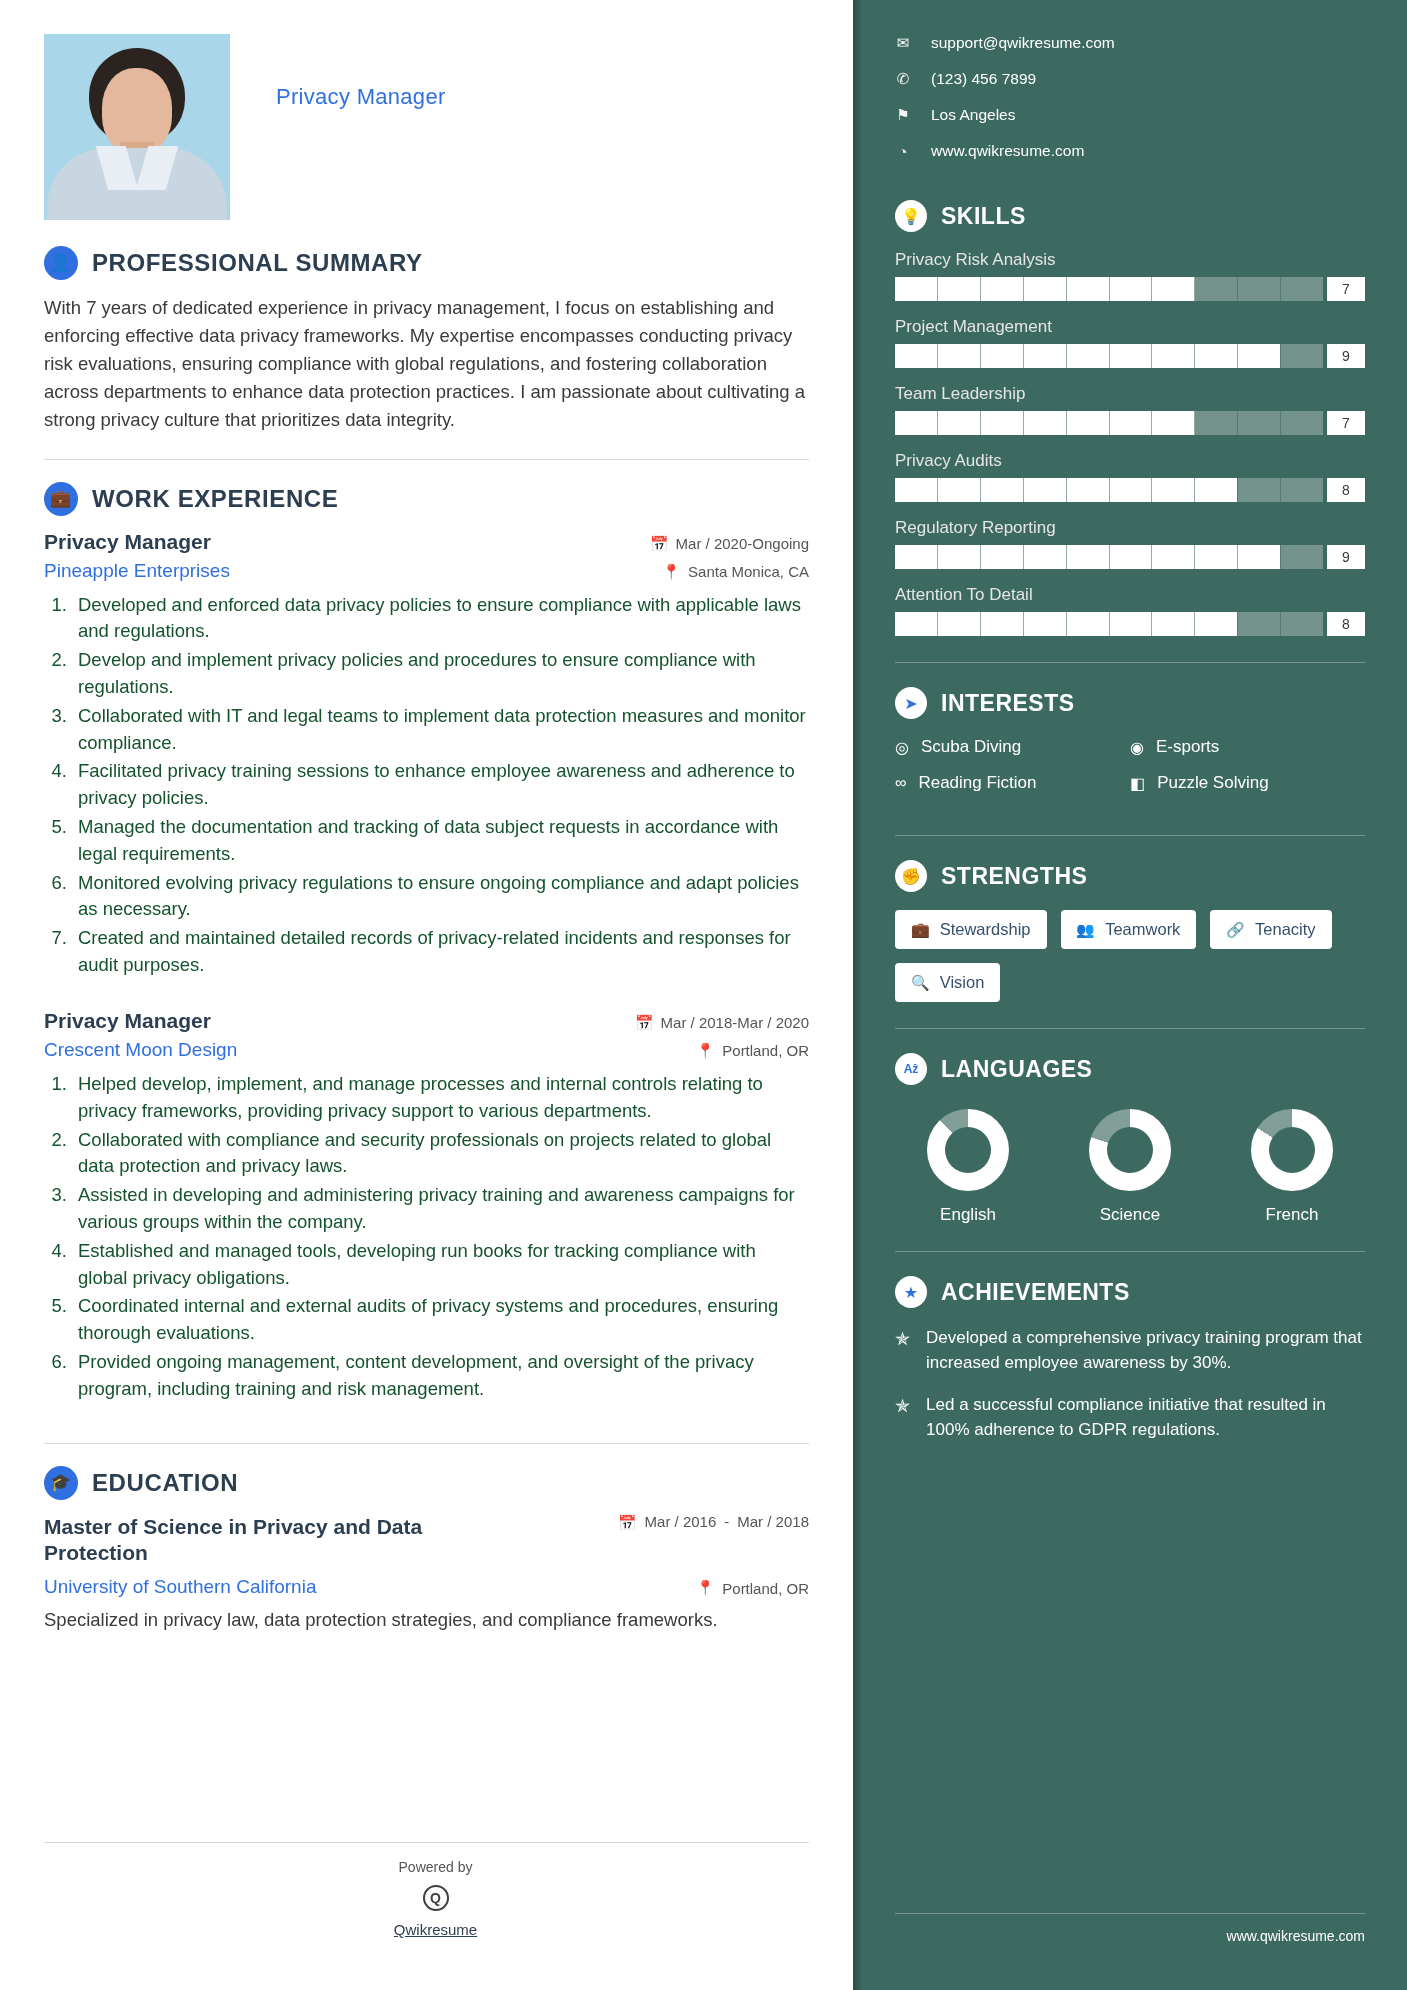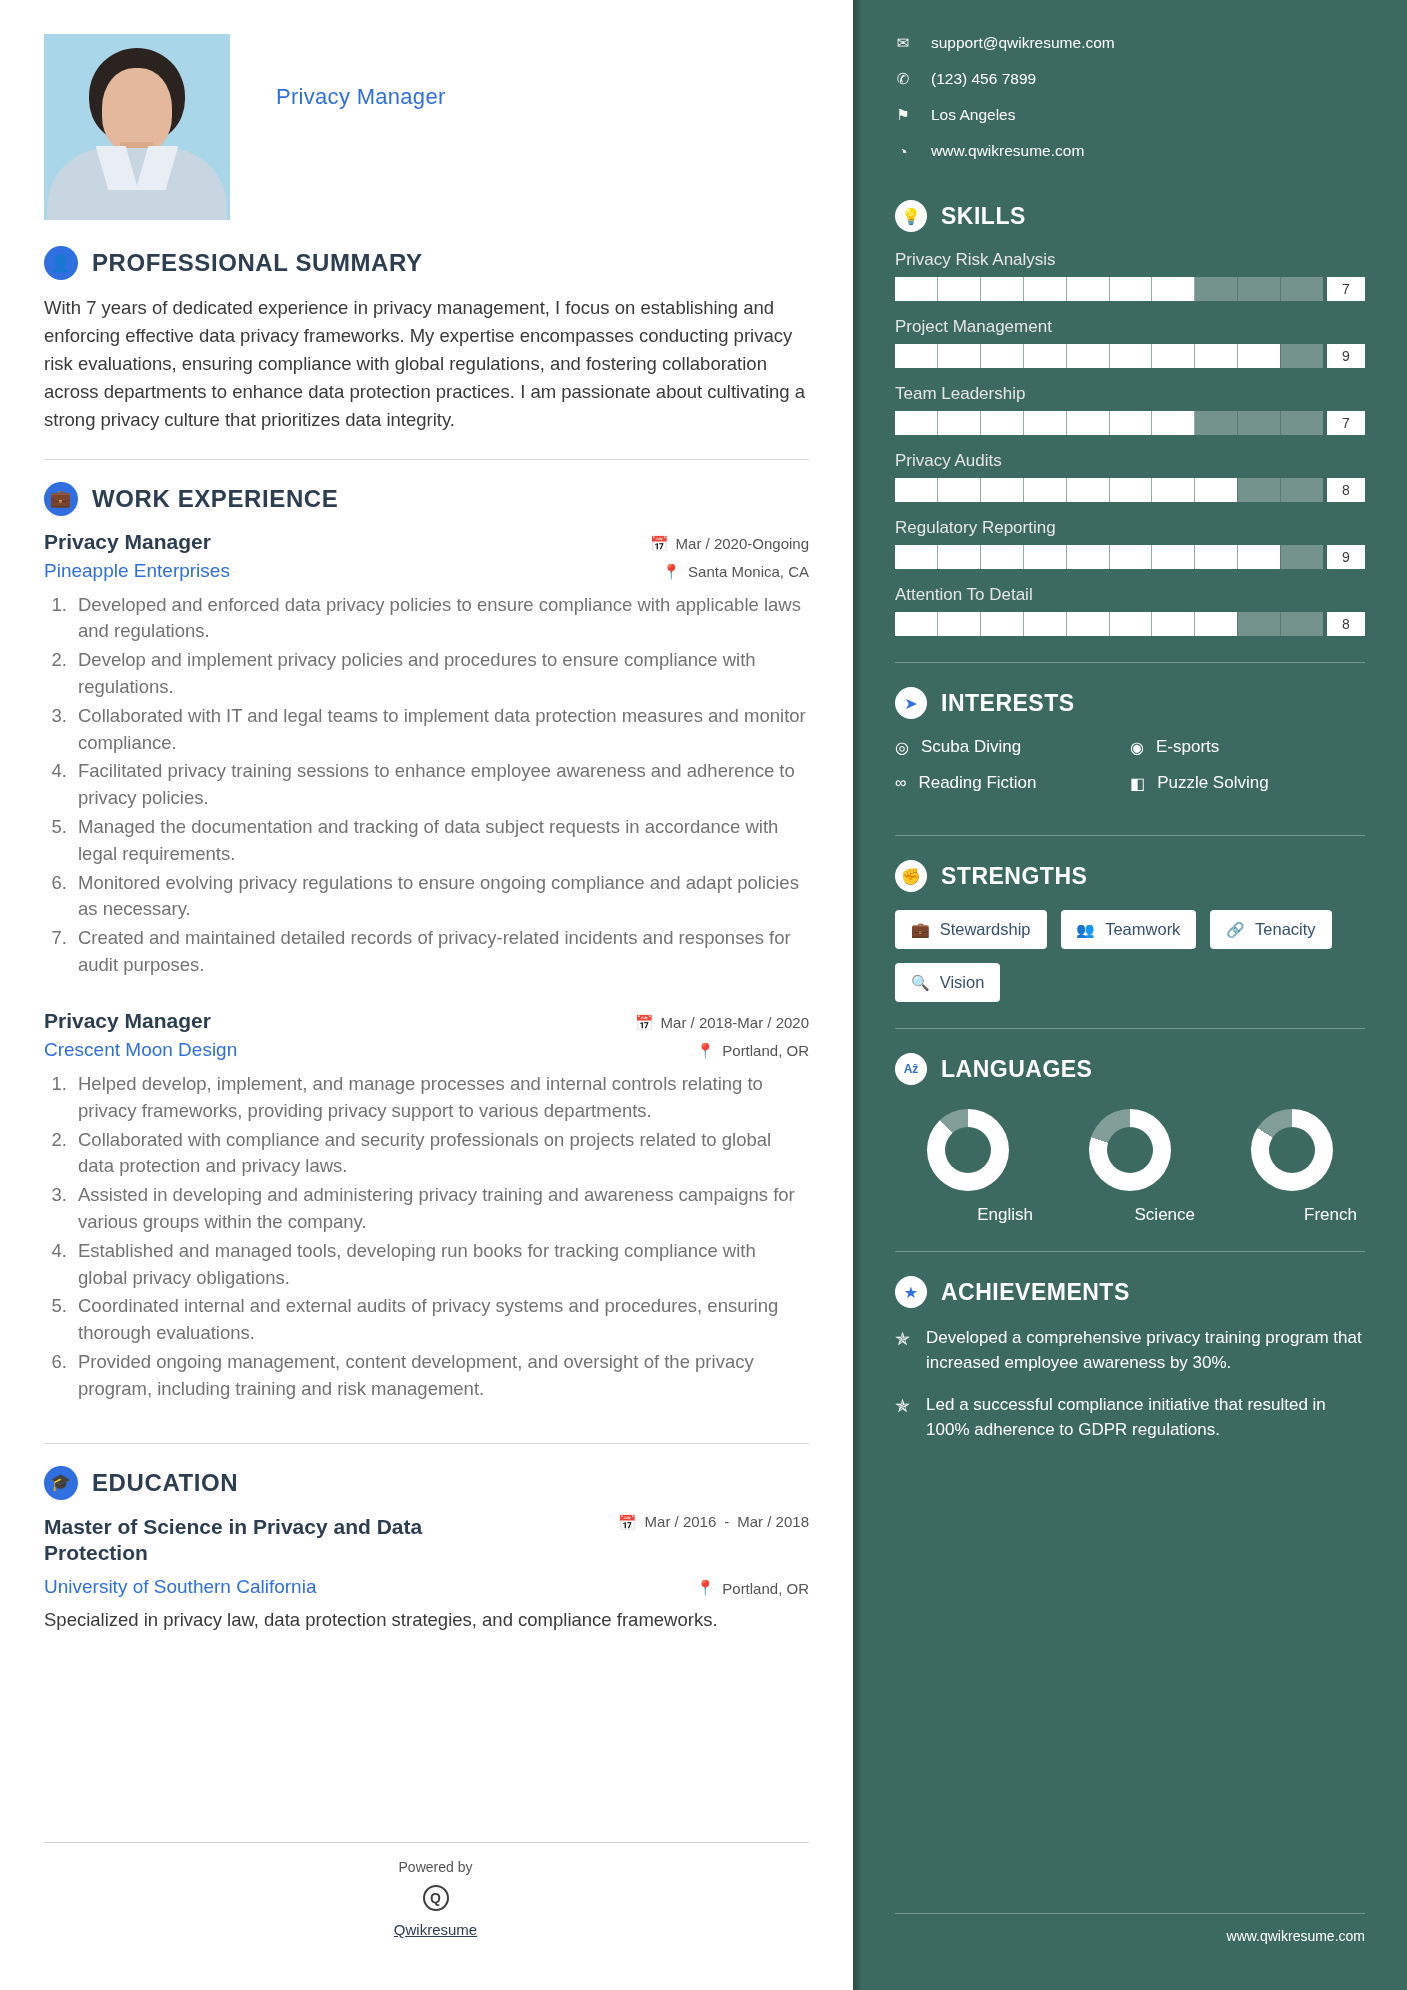--- a/index.html
+++ b/index.html
@@ -76,21 +76,21 @@
   .divider { height: 1px; background: #d9d2e0; margin: 24px 0 22px 0; }
 
   .job { margin-bottom: 6px; }
   .job-top { display: flex; justify-content: space-between; align-items: baseline; }
   .job-title { font-size: 21px; font-weight: bold; color: #2c3e50; }
   .job-meta { font-size: 15px; color: #555; display: flex; align-items: center; gap: 7px; }
   .job-sub { display: flex; justify-content: space-between; align-items: baseline; margin-top: 6px; }
   .company { font-size: 19px; color: #2f6fe0; }
   ol.bullets { margin: 10px 0 0 28px; }
   ol.bullets li {
-    font-size: 18.5px; line-height: 1.45; color: #737373; margin-bottom: 2px;
+    font-size: 18.5px; line-height: 1.45; color: #14532d; margin-bottom: 2px;
     padding-left: 6px;
   }
 
   .edu-top { display:flex; justify-content: space-between; align-items: flex-start; gap: 12px; }
   .edu-title { font-size: 21px; font-weight: bold; color:#2c3e50; max-width: 470px; line-height:1.25;}
   .edu-dates { font-size: 15px; color:#555; display:flex; align-items:center; gap:8px; white-space:nowrap;}
   .edu-dates .d { line-height:1.1; text-align:center;}
   .edu-sub { display:flex; justify-content: space-between; align-items:baseline; margin-top: 10px;}
   .school { font-size: 19px; color:#2f6fe0; }
   .edu-desc { font-size:18.5px; line-height:1.5; color:#3a3a3a; margin-top:8px;}
@@ -149,21 +149,21 @@
   .strength-grid { display:flex; flex-wrap:wrap; gap:14px; }
   .chip {
     background:#fff; color:#2f6fe0; border-radius:4px;
     padding: 10px 16px; display:flex; align-items:center; gap:10px;
     font-size: 16.5px;
   }
   .chip .cl { font-size: 15px; }
   .chip .tx { color:#35506e; }
 
   .lang-row { display:flex; justify-content: space-between; padding: 6px 8px 0 8px;}
-  .lang { text-align:right; width: 130px; }
+  .lang { text-align:center; width: 130px; }
   .donut {
     width: 82px; height: 82px; border-radius:50%; margin: 0 auto;
     display:flex; align-items:center; justify-content:center;
   }
   .donut .hole { width:46px; height:46px; border-radius:50%; background:#3d6a60; }
   .lang .nm { margin-top: 14px; font-size: 17px; }
 
   .ach { display:flex; gap: 16px; margin-bottom: 18px; }
   .ach .ai { flex:none; font-size: 18px; padding-top: 2px; }
   .ach .at { font-size: 17px; line-height: 1.45; }

